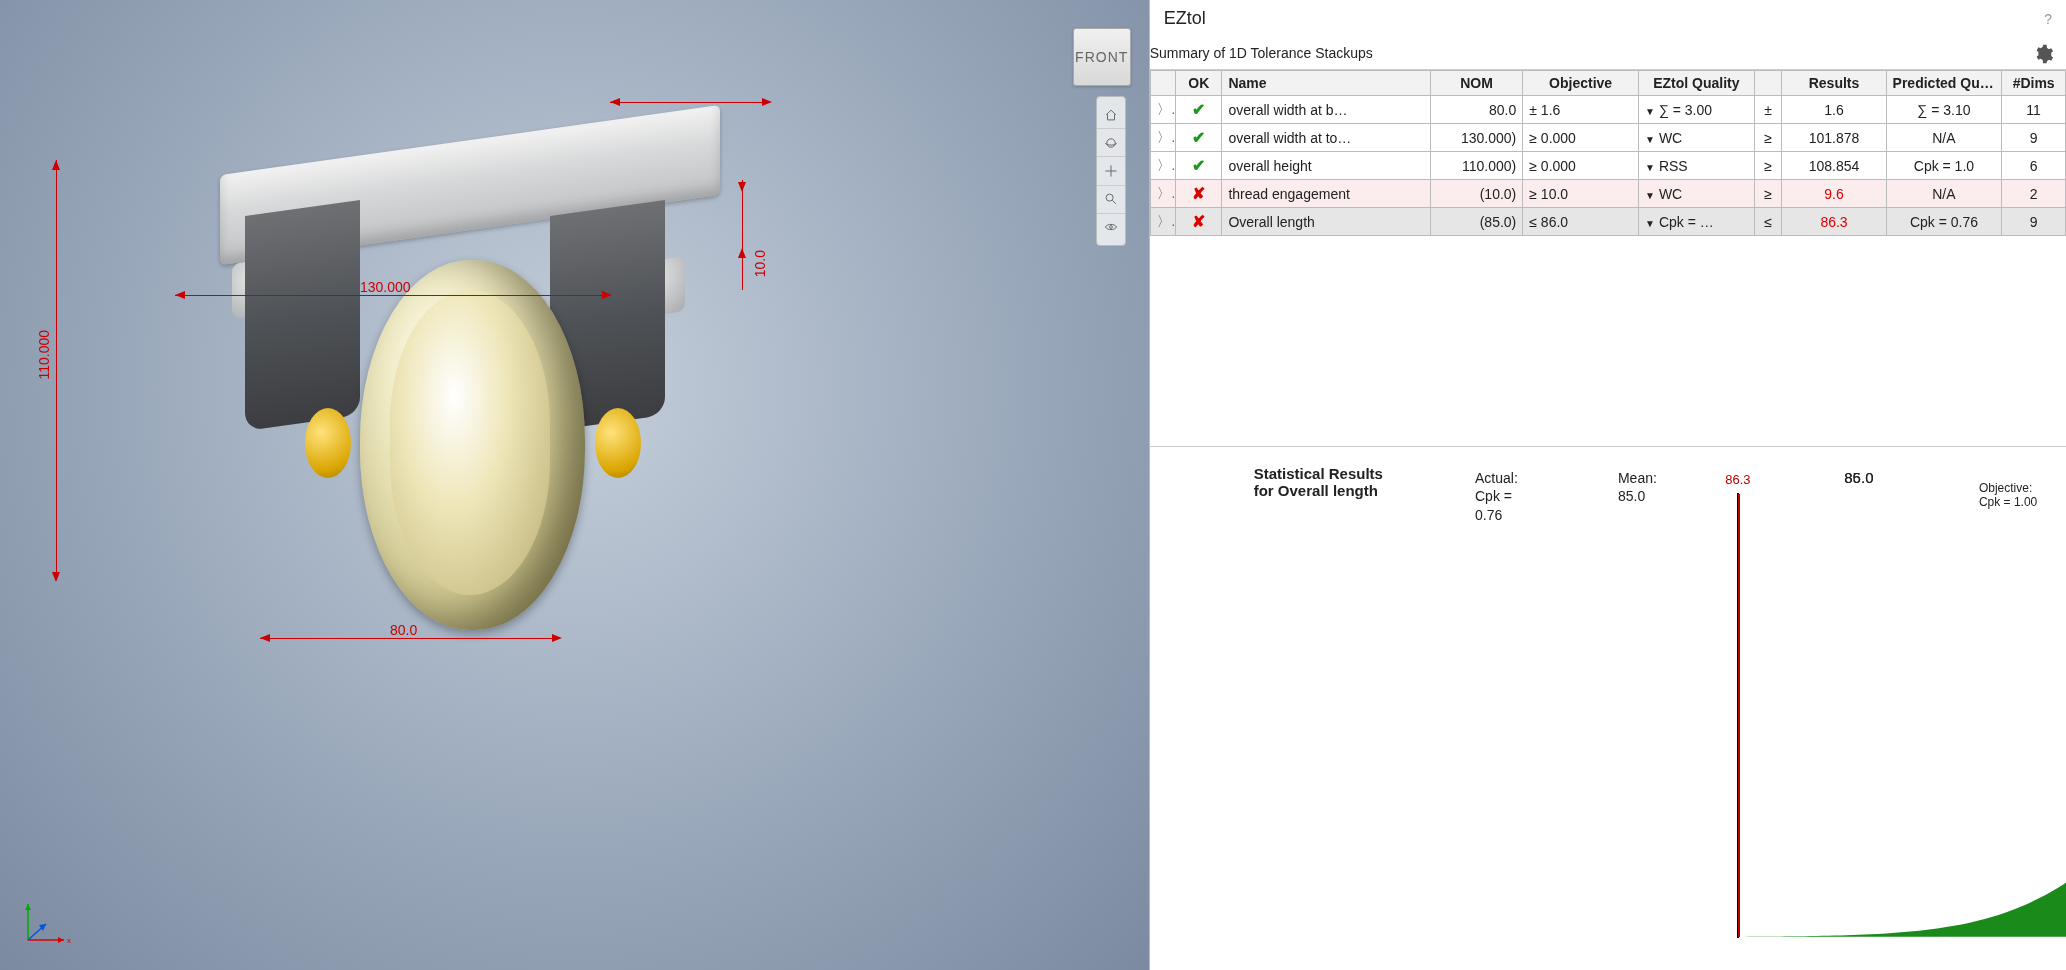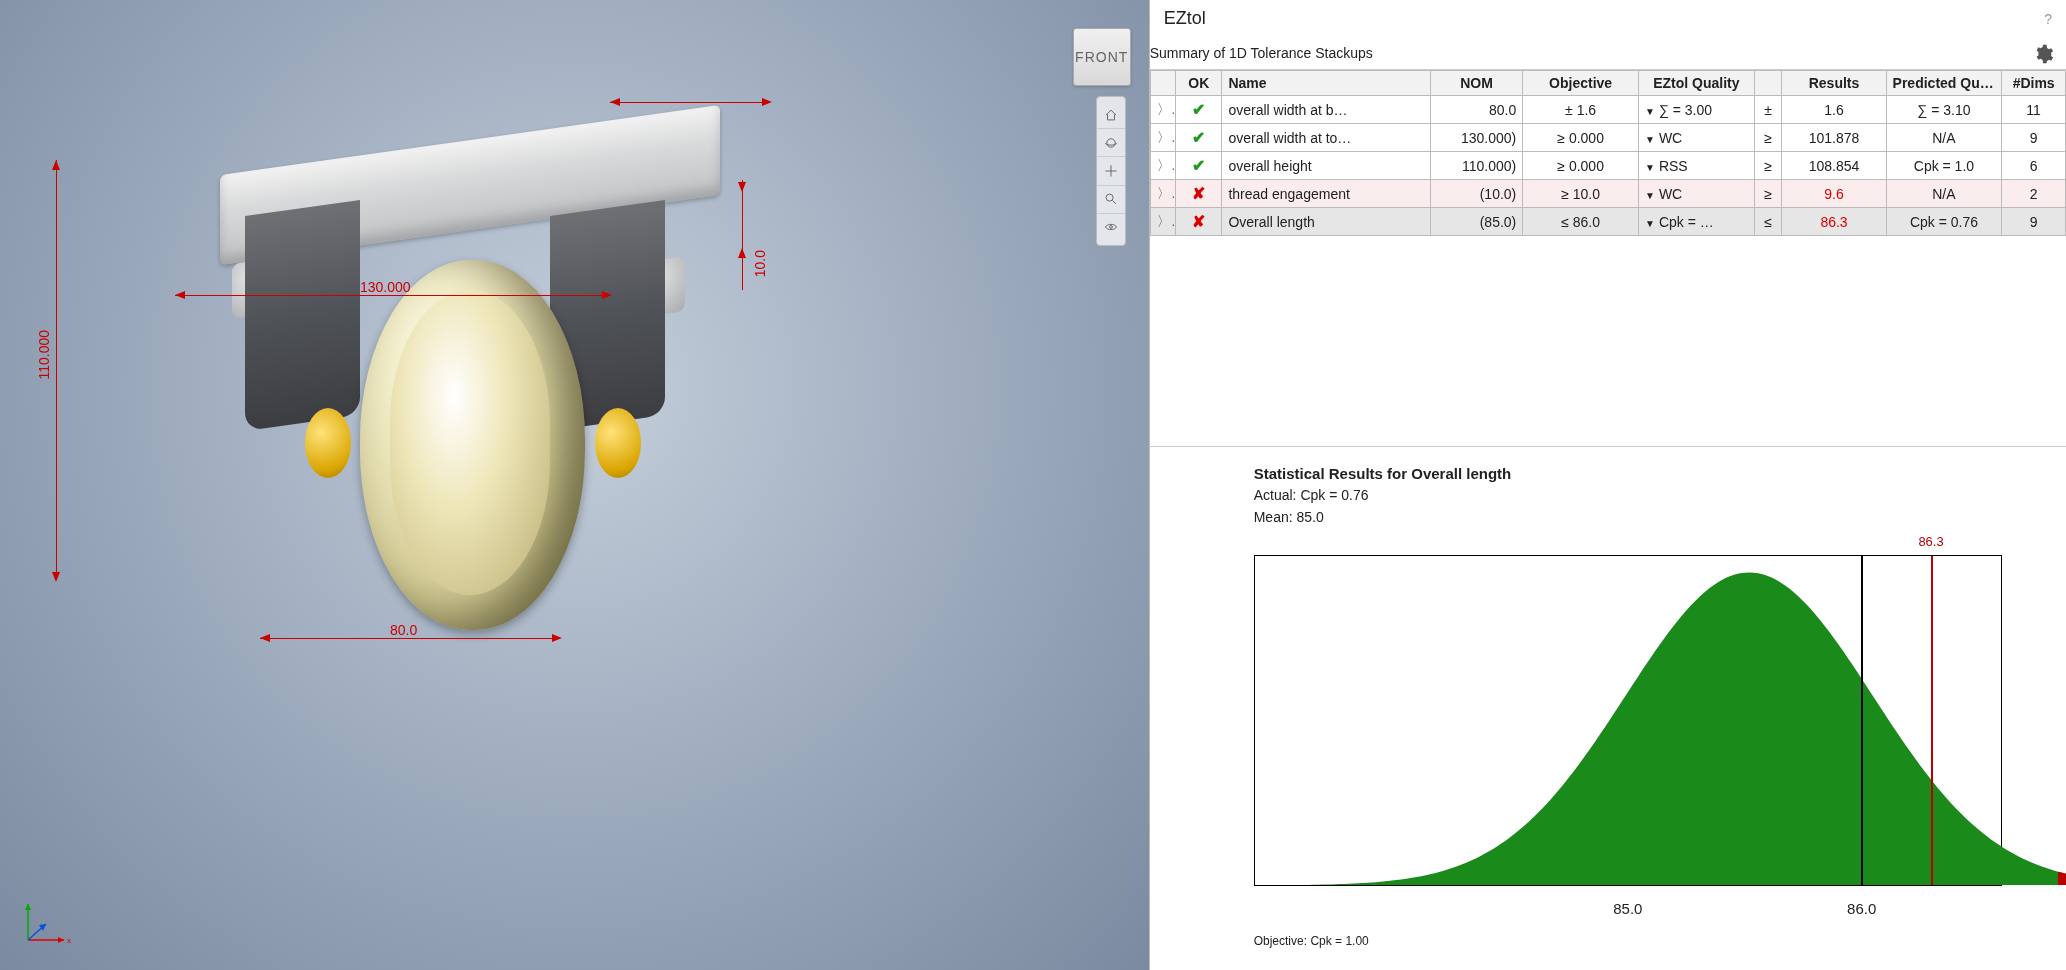--- a/index.html
+++ b/index.html
@@ -107,34 +107,34 @@
     border:1px solid #bbb; padding:4px 6px; font-size:14px; white-space:nowrap; overflow:hidden; text-overflow:ellipsis;
   }
   table.stackups th { background:#f2f2f2; font-weight:bold; text-align:center; }
   table.stackups td { background:#fff; }
   table.stackups tr.fail td { background:#fbeded; }
   table.stackups tr.selected td { background:#e6e6e6; }
   .col-exp { width:22px; text-align:center; color:#666;}
   .col-ok  { width:40px; text-align:center;}
   .col-name{ width:180px; text-align:left;}
   .col-nom { width:80px; text-align:right;}
-  .col-obj { width:100px; text-align:center;}
+  .col-obj { width:100px; text-align:left;}
   .col-obj .tri { font-size:10px; margin-right:4px;}
   .col-op  { width:24px; text-align:center;}
   .col-res { width:90px; text-align:center;}
   .col-pq  { width:100px; text-align:center;}
   .col-dims{ width:55px; text-align:center;}
   .ok-check { color:#1a9a1a; font-weight:bold; font-size:16px;}
   .ok-fail  { color:#d00; font-weight:bold; font-size:16px;}
   .res-fail { color:#d00; }
 
   .chart-section {
     margin-top:auto; border-top:1px solid #ccc; padding:18px 24px 22px 24px;
     height: 54%;
-    display:flex; flex-direction:column;
+    display:flex; flex-direction:row;
   }
   .chart-title { font-weight:bold; font-size:15px; margin-left:80px;}
   .chart-meta  { font-size:14px; margin:4px 0 0 80px; line-height:1.3;}
   .chart-box { position:relative; flex:1; margin:28px 40px 10px 80px; border:1px solid #000; }
   .bell { position:absolute; left:0; right:0; bottom:0; height:100%; }
   .vline { position:absolute; top:0; bottom:0; width:2px;}
   .vline.mean { background:#000; }
   .vline.limit{ background:#b00; }
   .vlabel { position:absolute; top:-22px; transform:translateX(-50%); font-size:13px;}
   .vlabel.limit{ color:#b00;}

